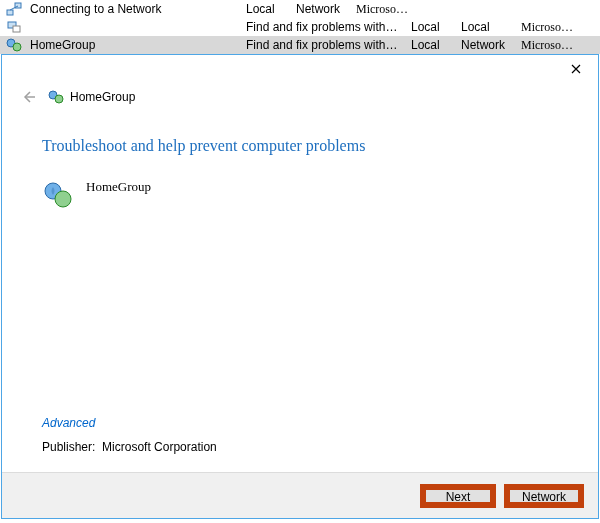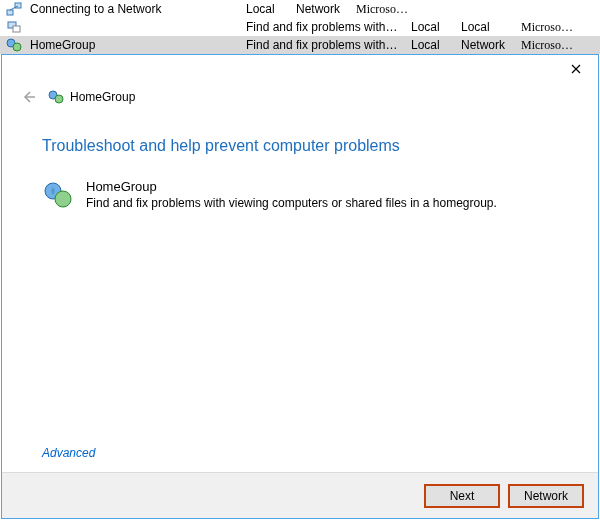--- a/index.html
+++ b/index.html
@@ -68,20 +68,21 @@
       display: flex; align-items: center; justify-content: center;
       font-size: 16px;
     }
     .header-title {
       display: flex; align-items: center; gap: 6px;
       font-size: 12px;
     }
     .content {
       flex: 1;
       padding: 24px 36px 0 40px;
+      font-family: Liberation Serif, serif;
     }
     .heading {
       color: #1e6fbf;
       font-size: 16px;
       font-weight: 400;
       margin-bottom: 24px;
     }
     .item-block {
       display: flex;
       gap: 12px;
@@ -120,21 +121,21 @@
       display: flex;
       justify-content: flex-end;
       align-items: center;
       gap: 8px;
       padding-right: 14px;
     }
     .btn {
       min-width: 76px;
       height: 24px;
       background: #e1e1e1;
-      border: 2px solid #c2410c;
+      border: 6px solid #c2410c;
       font-size: 12px;
       font-family: inherit;
       padding: 0 12px;
       cursor: pointer;
     }
   </style>
 </head>
 <body>
 
 <div class="list-area">
@@ -215,26 +216,28 @@
     <div class="item-block">
       <div class="big-icon">
         <svg viewBox="0 0 32 32" width="32" height="32">
           <circle cx="11" cy="12" r="8" fill="#6fb0e8" stroke="#2a6aa8" stroke-width="1"></circle>
           <circle cx="21" cy="20" r="8" fill="#8fd08f" stroke="#2a8a2a" stroke-width="1"></circle>
           <path d="M11 8 Q8 12 11 16 Q14 12 11 8" fill="#3a7ab8" opacity="0.5"></path>
         </svg>
       </div>
       <div>
         <div class="item-title">HomeGroup</div>
-        <div class="item-desc">Find and fix problems with viewing computers or shared files in a homegroup.</div>
       </div>
     </div>
   </div>
 
   <div class="footer-links">
     <span class="link">Advanced</span>
+    <div class="publisher">
+      <span>Publisher:</span>&nbsp;&nbsp;<span>Microsoft Corporation</span>
+    </div>
   </div>
 
   <div class="button-bar">
     <button class="btn">Next</button>
     <button class="btn">Network</button>
   </div>
 </div>
 
 </body></html>

